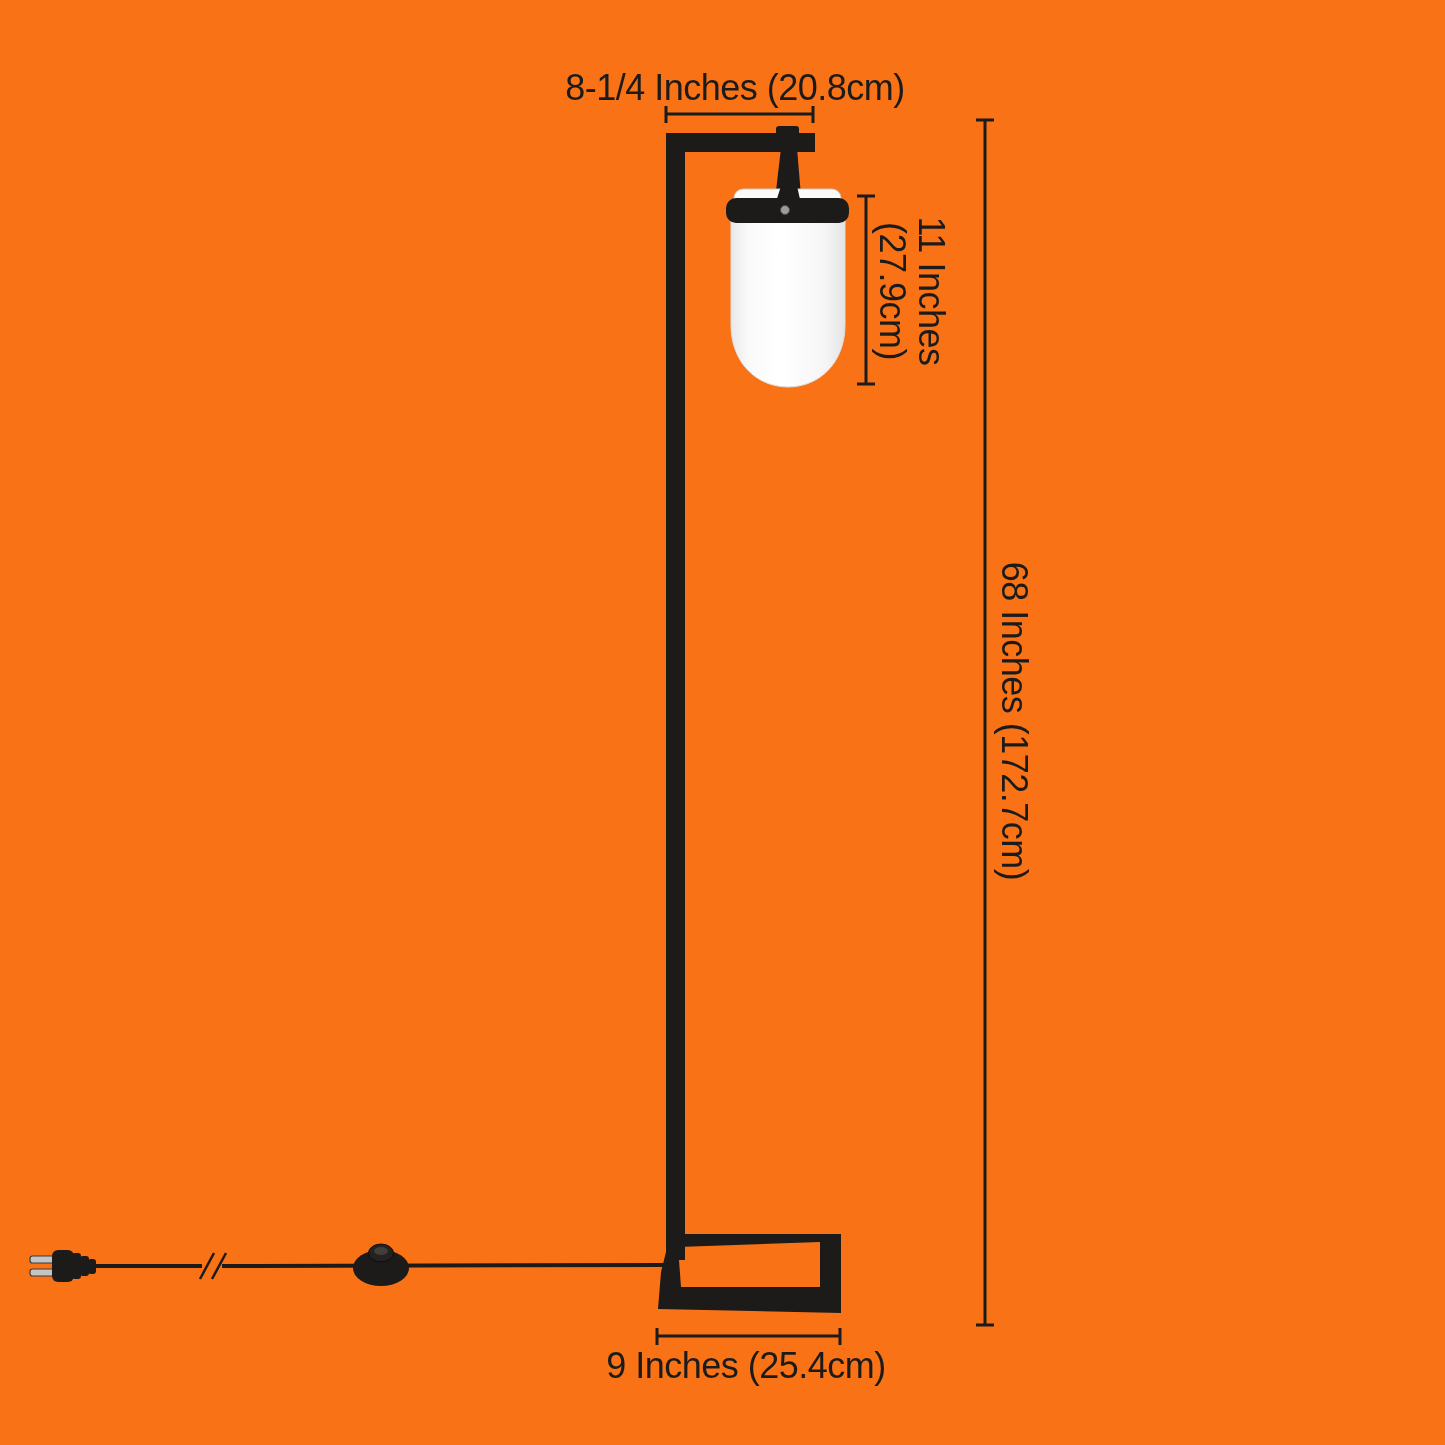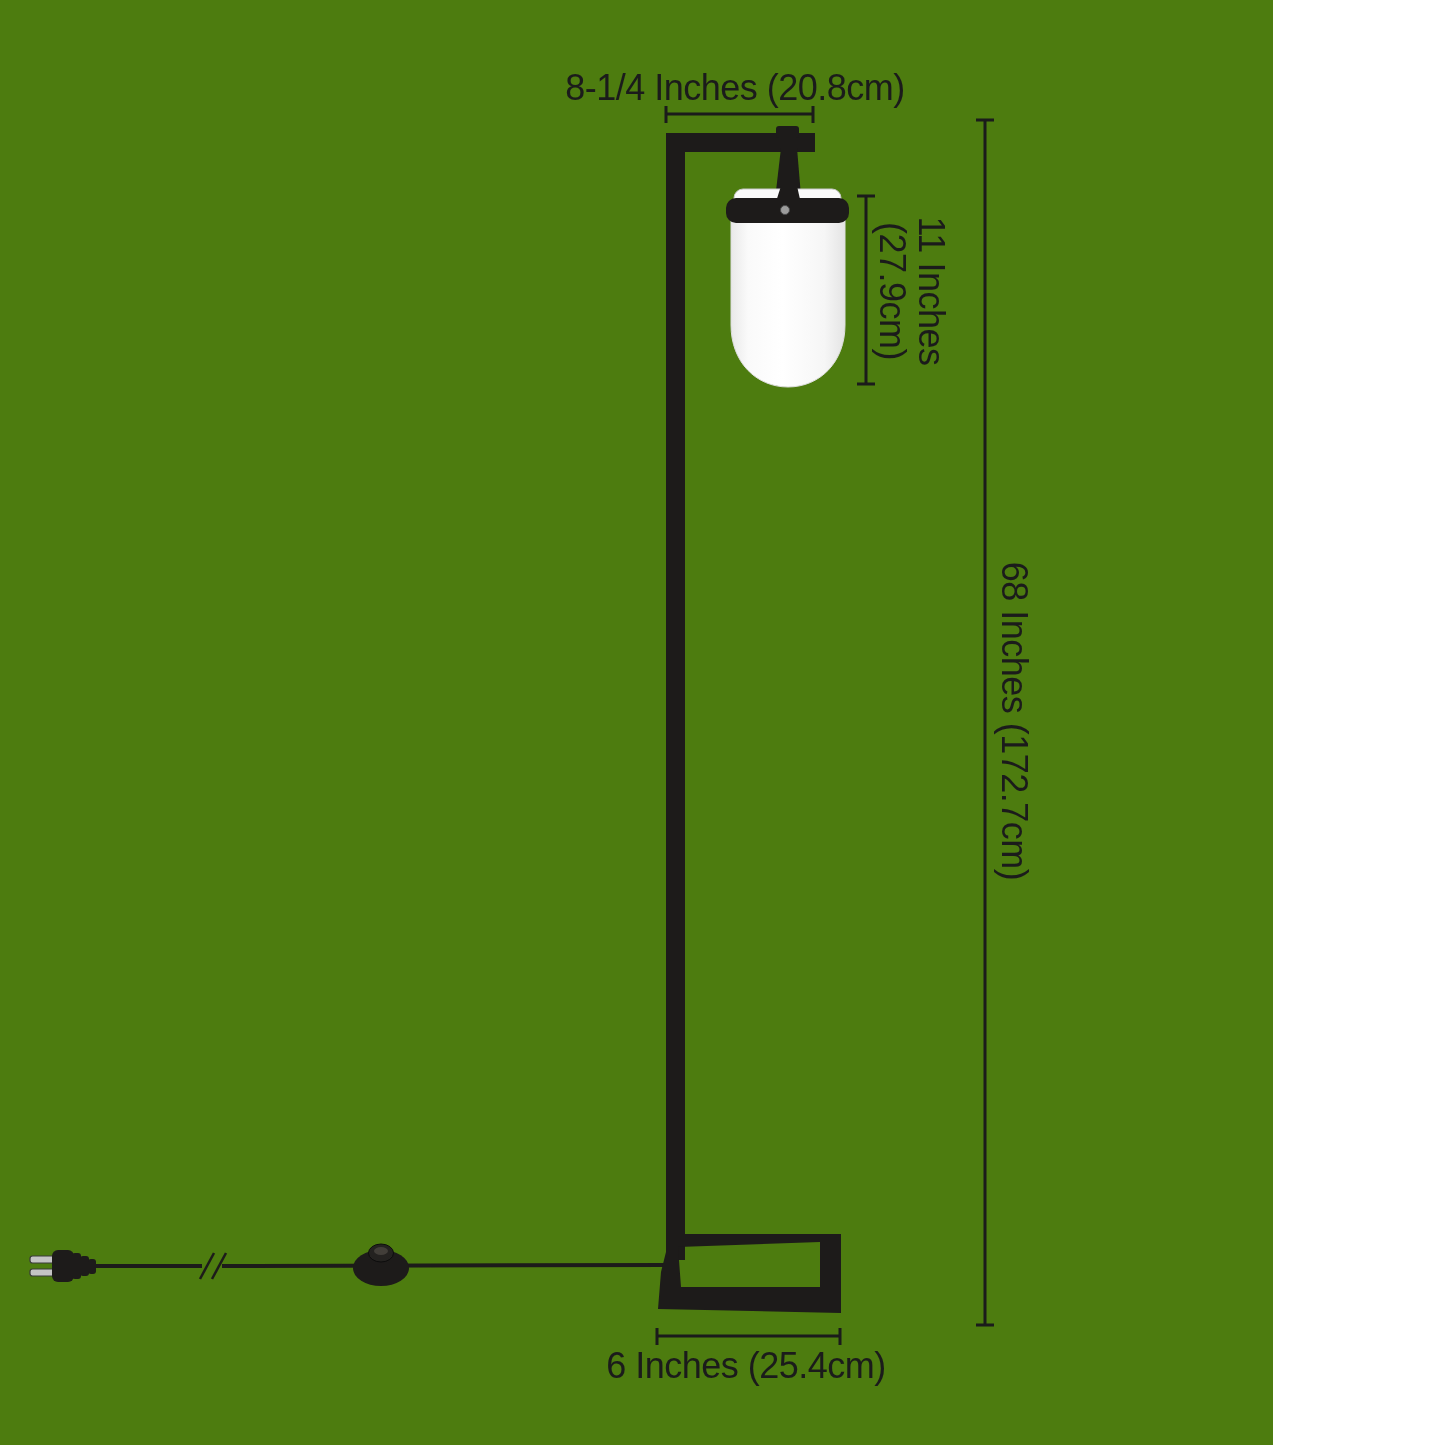--- a/index.html
+++ b/index.html
@@ -2,23 +2,23 @@
 <html><head>
 <meta charset="utf-8">
 <style>
   html, body {
     margin: 0;
     padding: 0;
     background: #ffffff;
   }
   .stage {
     position: relative;
-    width: 1273px;
+    width: 1445px;
     height: 1445px;
-    background: #4d7c0f;
+    background: #f97316;
     overflow: hidden;
     font-family: "Liberation Sans", sans-serif;
     text-decoration: underline;
   }
   .diagram-svg {
     position: absolute;
     left: 0;
     top: 0;
     width: 1445px;
     height: 1445px;
@@ -123,15 +123,15 @@
   <div class="dim-label" style="left:735px; top:88px;">8-1/4 Inches (20.8cm)</div>
 
   <div class="dim-label rotated" style="left:911px; top:291px;">
     <span style="display:block;">11 Inches</span>
     <span style="display:block;">(27.9cm)</span>
   </div>
 
   <div class="dim-label rotated" style="left:1014px; top:721px;">68 Inches (172.7cm)</div>
 
 
-  <div class="dim-label" style="left:746px; top:1366px;">6 Inches (25.4cm)</div>
+  <div class="dim-label" style="left:746px; top:1366px;">9 Inches (25.4cm)</div>
 
 </div>
 
 </body></html>

